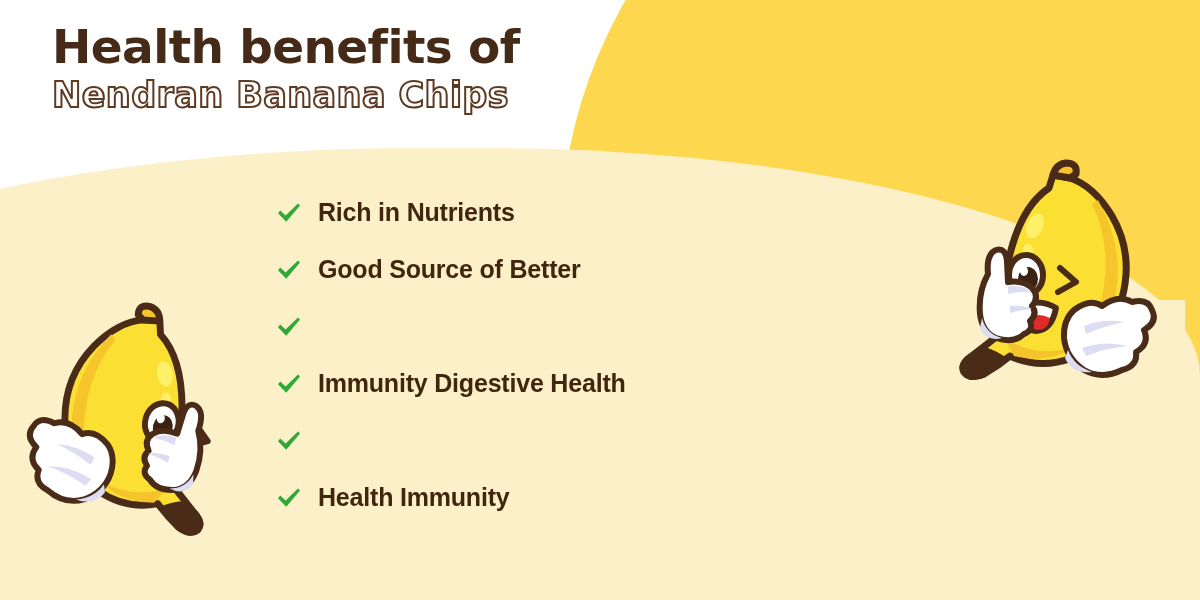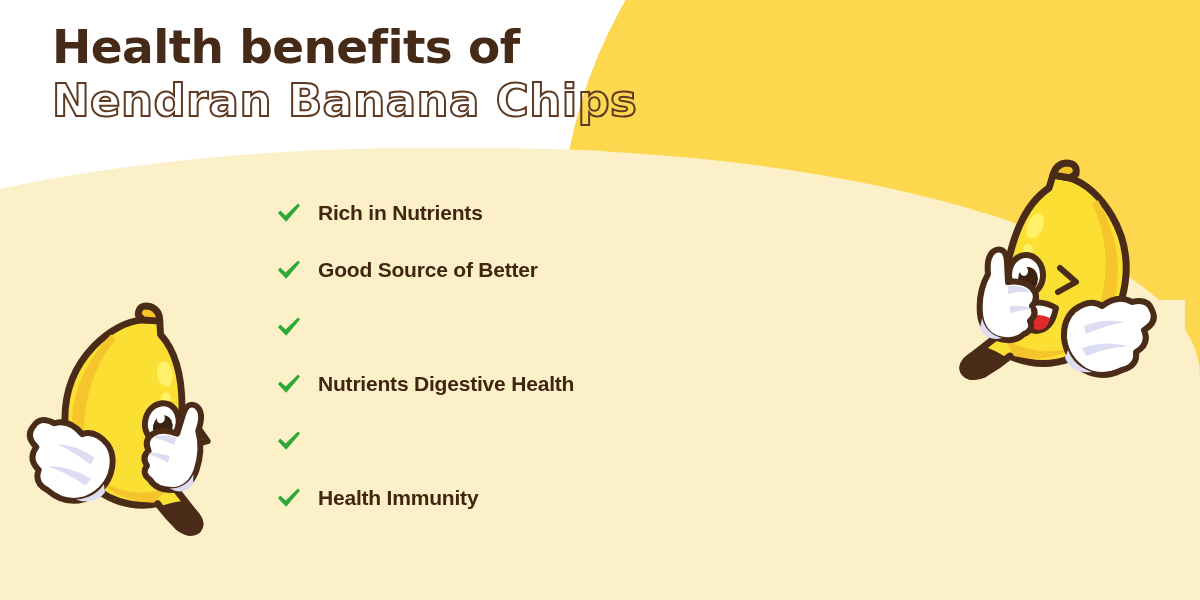--- a/index.html
+++ b/index.html
@@ -58,21 +58,21 @@
     font-size:47px;
     letter-spacing:-0.6px;
     line-height:1.05;
     color:#462A18;
     white-space:nowrap;
   }
   .subtitle{
     margin:6px 0 0 0;
     font-family:"DejaVu Sans", sans-serif;
     font-weight:700;
-    font-size:45px;
+    font-size:35px;
     letter-spacing:0.4px;
     line-height:1.05;
     color:transparent;
     -webkit-text-stroke:2px #5E3A22;
     white-space:nowrap;
   }
 
   
   .benefits{
     position:absolute;
@@ -88,21 +88,21 @@
     gap:16px;
   }
   .check-icon{
     flex:0 0 auto;
     width:26px;height:26px;
     display:block;
   }
   .benefit-label{
     font-family:"Liberation Sans", sans-serif;
     font-weight:700;
-    font-size:21px;
+    font-size:25px;
     letter-spacing:-0.2px;
     color:#40250F;
     white-space:nowrap;
   }
 
   
   .mascot{position:absolute;z-index:5;}
   .mascot-left{ left:26px; top:292px; width:210px; height:268px; }
   .mascot-right{ left:952px; top:158px; width:214px; height:238px;}
 </style>
@@ -143,21 +143,21 @@
     <li class="benefit-item">
       <svg class="check-icon" viewBox="0 0 26 26">
         <path d="M2 13.2 L4.2 10.6 L9.6 15.6 L22 3.4 L24 5.4 L10.2 21.8 Z" fill="#2EA836"></path>
       </svg>
     </li>
 
     <li class="benefit-item">
       <svg class="check-icon" viewBox="0 0 26 26">
         <path d="M2 13.2 L4.2 10.6 L9.6 15.6 L22 3.4 L24 5.4 L10.2 21.8 Z" fill="#2EA836"></path>
       </svg>
-      <span class="benefit-label">Nutrients Digestive Health</span>
+      <span class="benefit-label">Immunity Digestive Health</span>
     </li>
 
     <li class="benefit-item">
       <svg class="check-icon" viewBox="0 0 26 26">
         <path d="M2 13.2 L4.2 10.6 L9.6 15.6 L22 3.4 L24 5.4 L10.2 21.8 Z" fill="#2EA836"></path>
       </svg>
     </li>
 
     <li class="benefit-item">
       <svg class="check-icon" viewBox="0 0 26 26">

